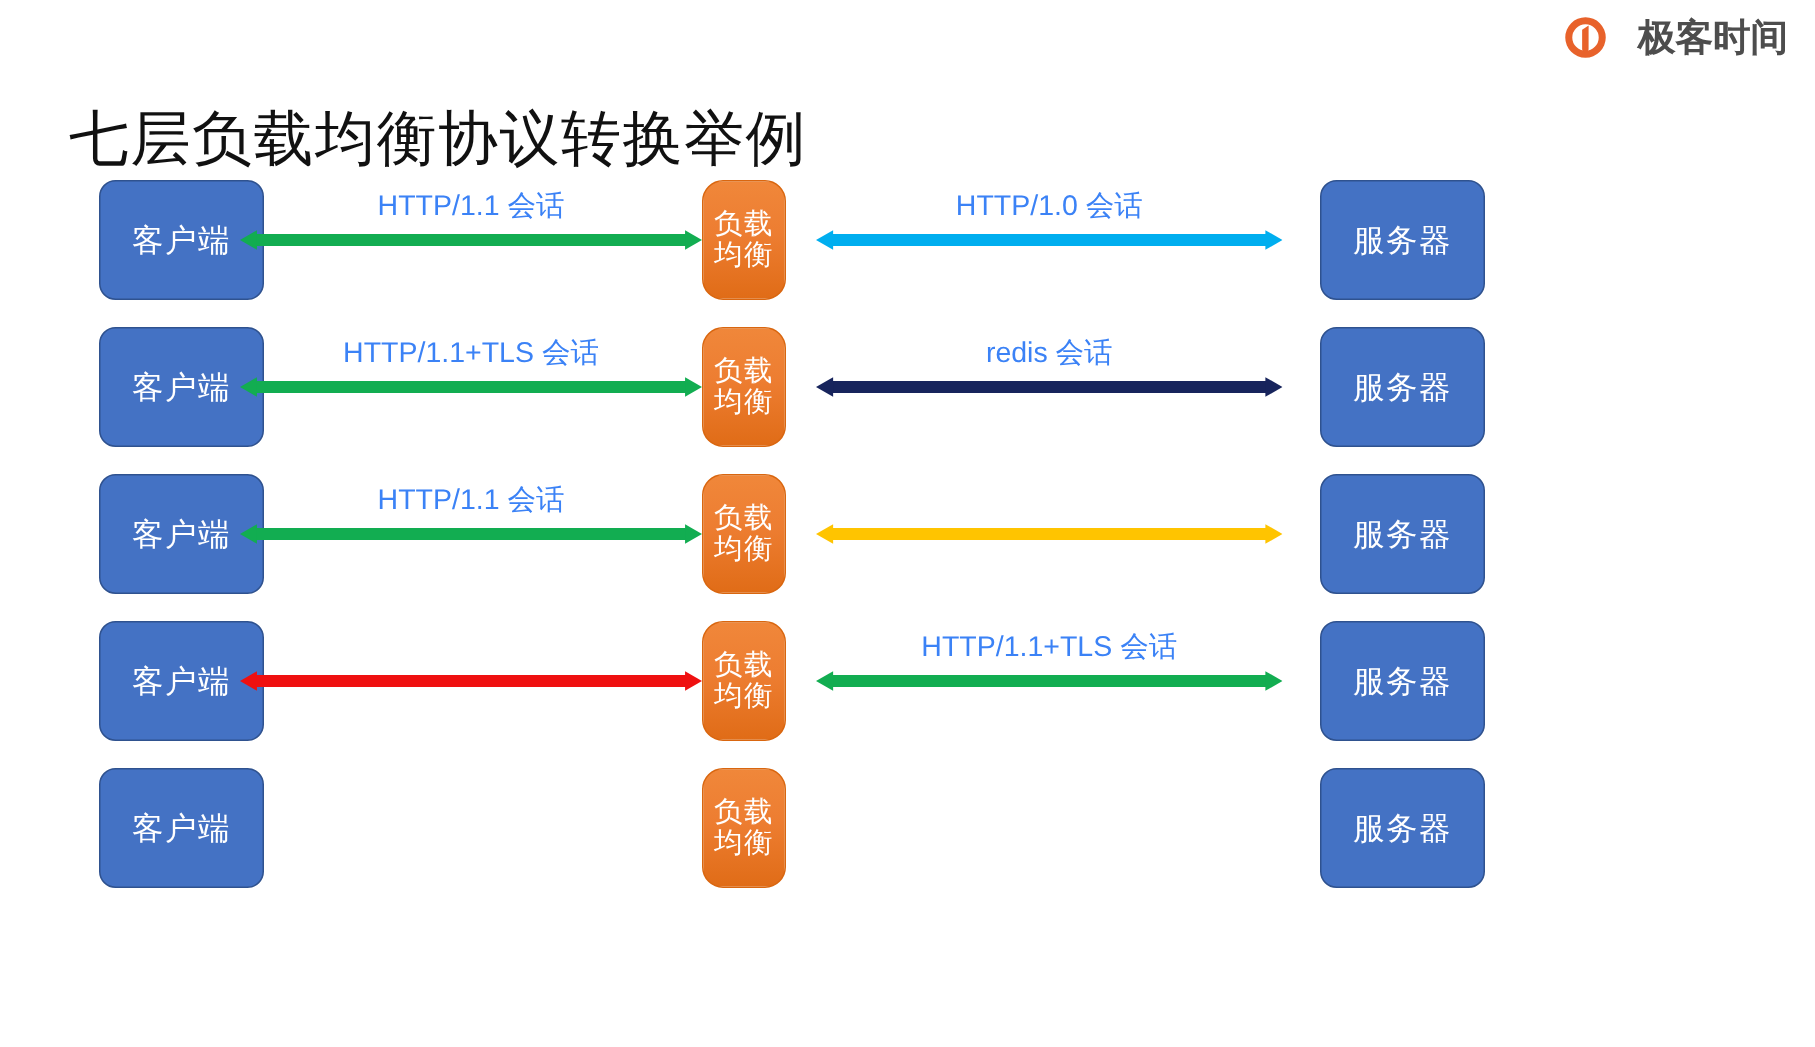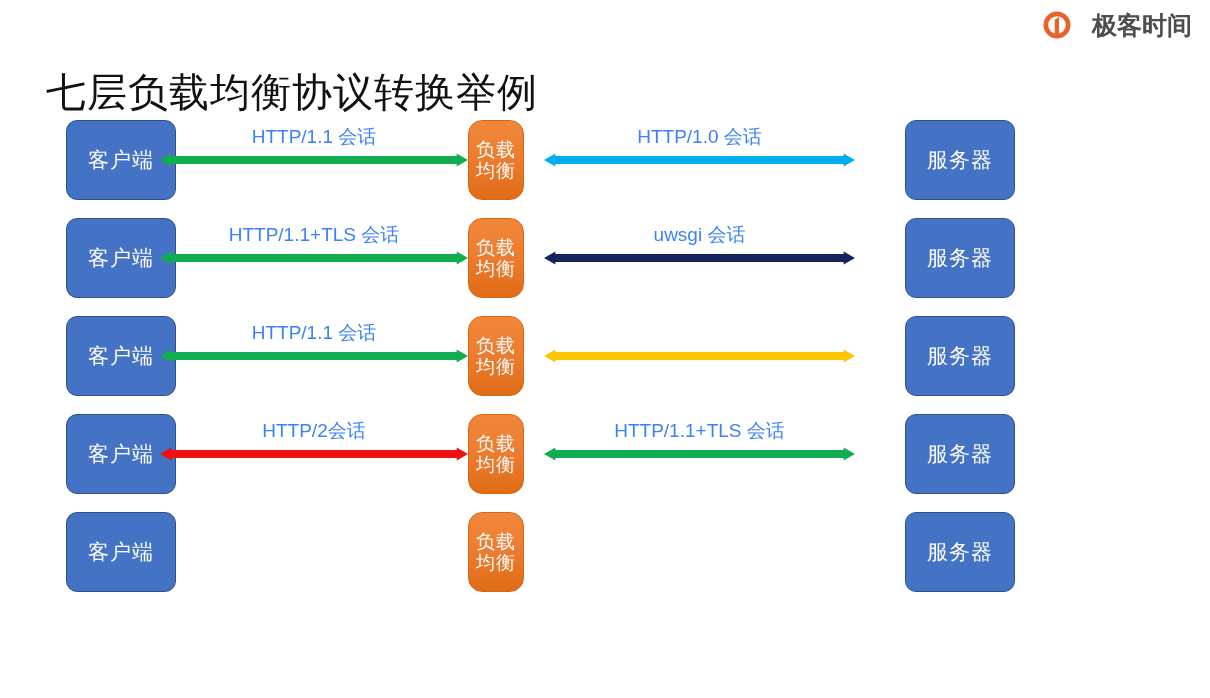--- a/index.html
+++ b/index.html
@@ -83,21 +83,21 @@
   }
   .node-client,
   .node-server {
     width: 110px;
     background: #4472c4;
     border: 1.5px solid #2f528f;
     font-size: 21px;
     letter-spacing: 1px;
   }
   .node-client { left: 50px; margin-left: 16px; }
-  .node-server { left: 905px; }
+  .node-server { left: 880px; }
 
   .node-lb {
     left: 468px;
     width: 56px;
     background: linear-gradient(180deg, #f0873a 0%, #ed7d31 45%, #e06c17 100%);
     border: 1.5px solid #d9660f;
     border-radius: 14px;
     font-size: 19px;
     line-height: 1.12;
     letter-spacing: 1px;
@@ -204,21 +204,21 @@
   </svg>
       </div>
     </div>
 
     <div class="node node-lb">
       <span>负载</span>
       <span>均衡</span>
     </div>
 
     <div class="lane lane-right">
-      <div class="lane-label">uwsgi 会话</div>
+      <div class="lane-label">redis 会话</div>
       <div class="lane-arrow">
 
   <svg viewBox="0 0 300 24" preserveAspectRatio="none">
     <rect x="10" y="8" width="280" height="8" fill="#17245c"></rect>
     <polygon points="0,12 11,5.5 11,18.5" fill="#17245c"></polygon>
     <polygon points="300,12 289,5.5 289,18.5" fill="#17245c"></polygon>
   </svg>
       </div>
     </div>
 
@@ -262,21 +262,20 @@
     <div class="node node-server">
       <span>服务器</span>
     </div>
   </div>
     <div class="row" style="top: 294px;">
     <div class="node node-client">
       <span>客户端</span>
     </div>
 
     <div class="lane lane-left">
-      <div class="lane-label">HTTP/2会话</div>
       <div class="lane-arrow">
 
   <svg viewBox="0 0 300 24" preserveAspectRatio="none">
     <rect x="10" y="8" width="280" height="8" fill="#ef1010"></rect>
     <polygon points="0,12 11,5.5 11,18.5" fill="#ef1010"></polygon>
     <polygon points="300,12 289,5.5 289,18.5" fill="#ef1010"></polygon>
   </svg>
       </div>
     </div>
 

